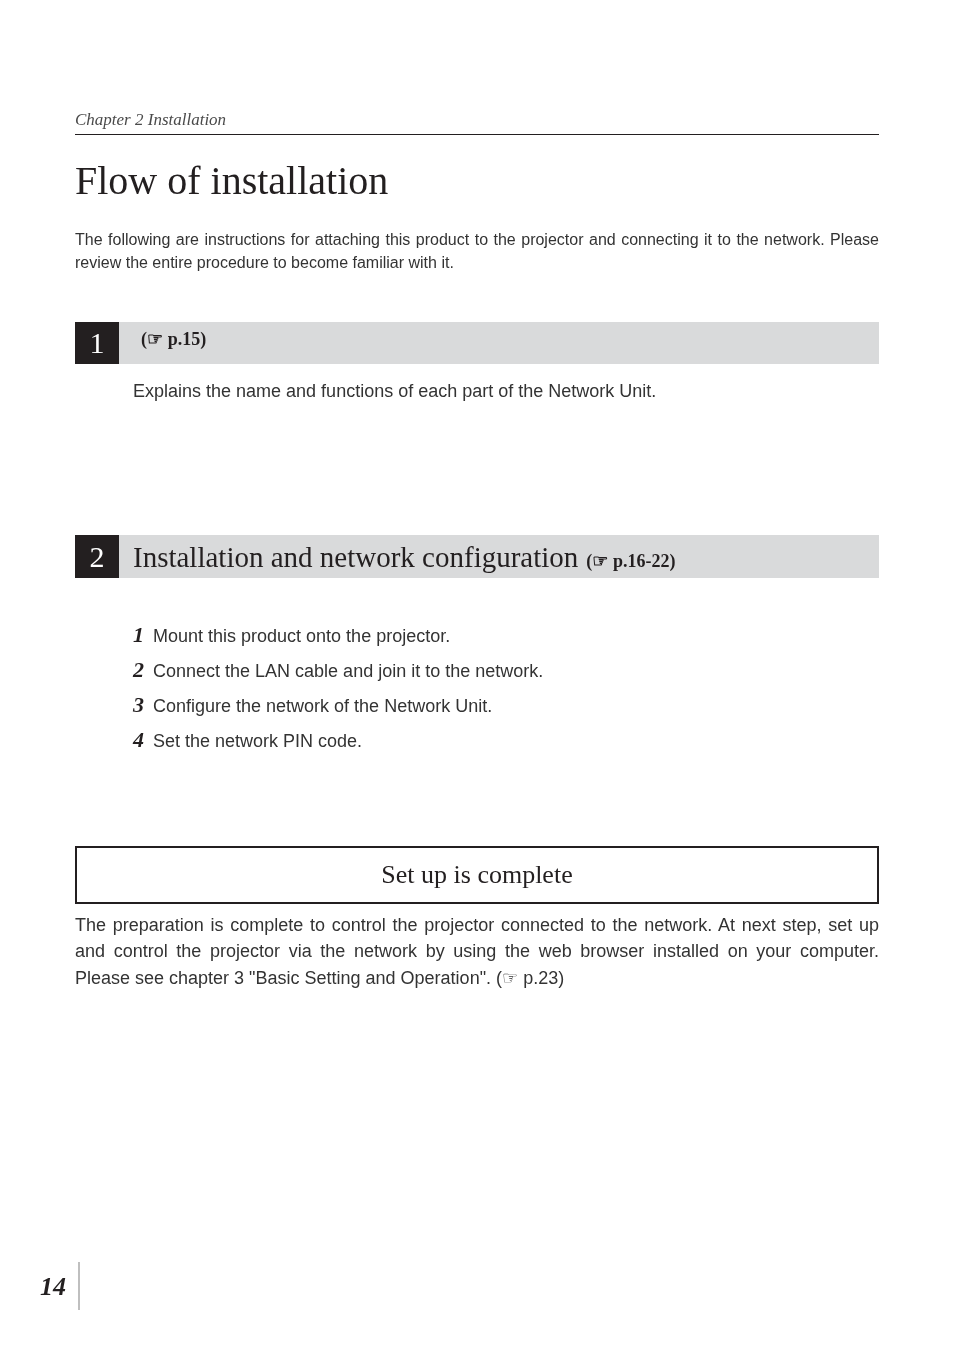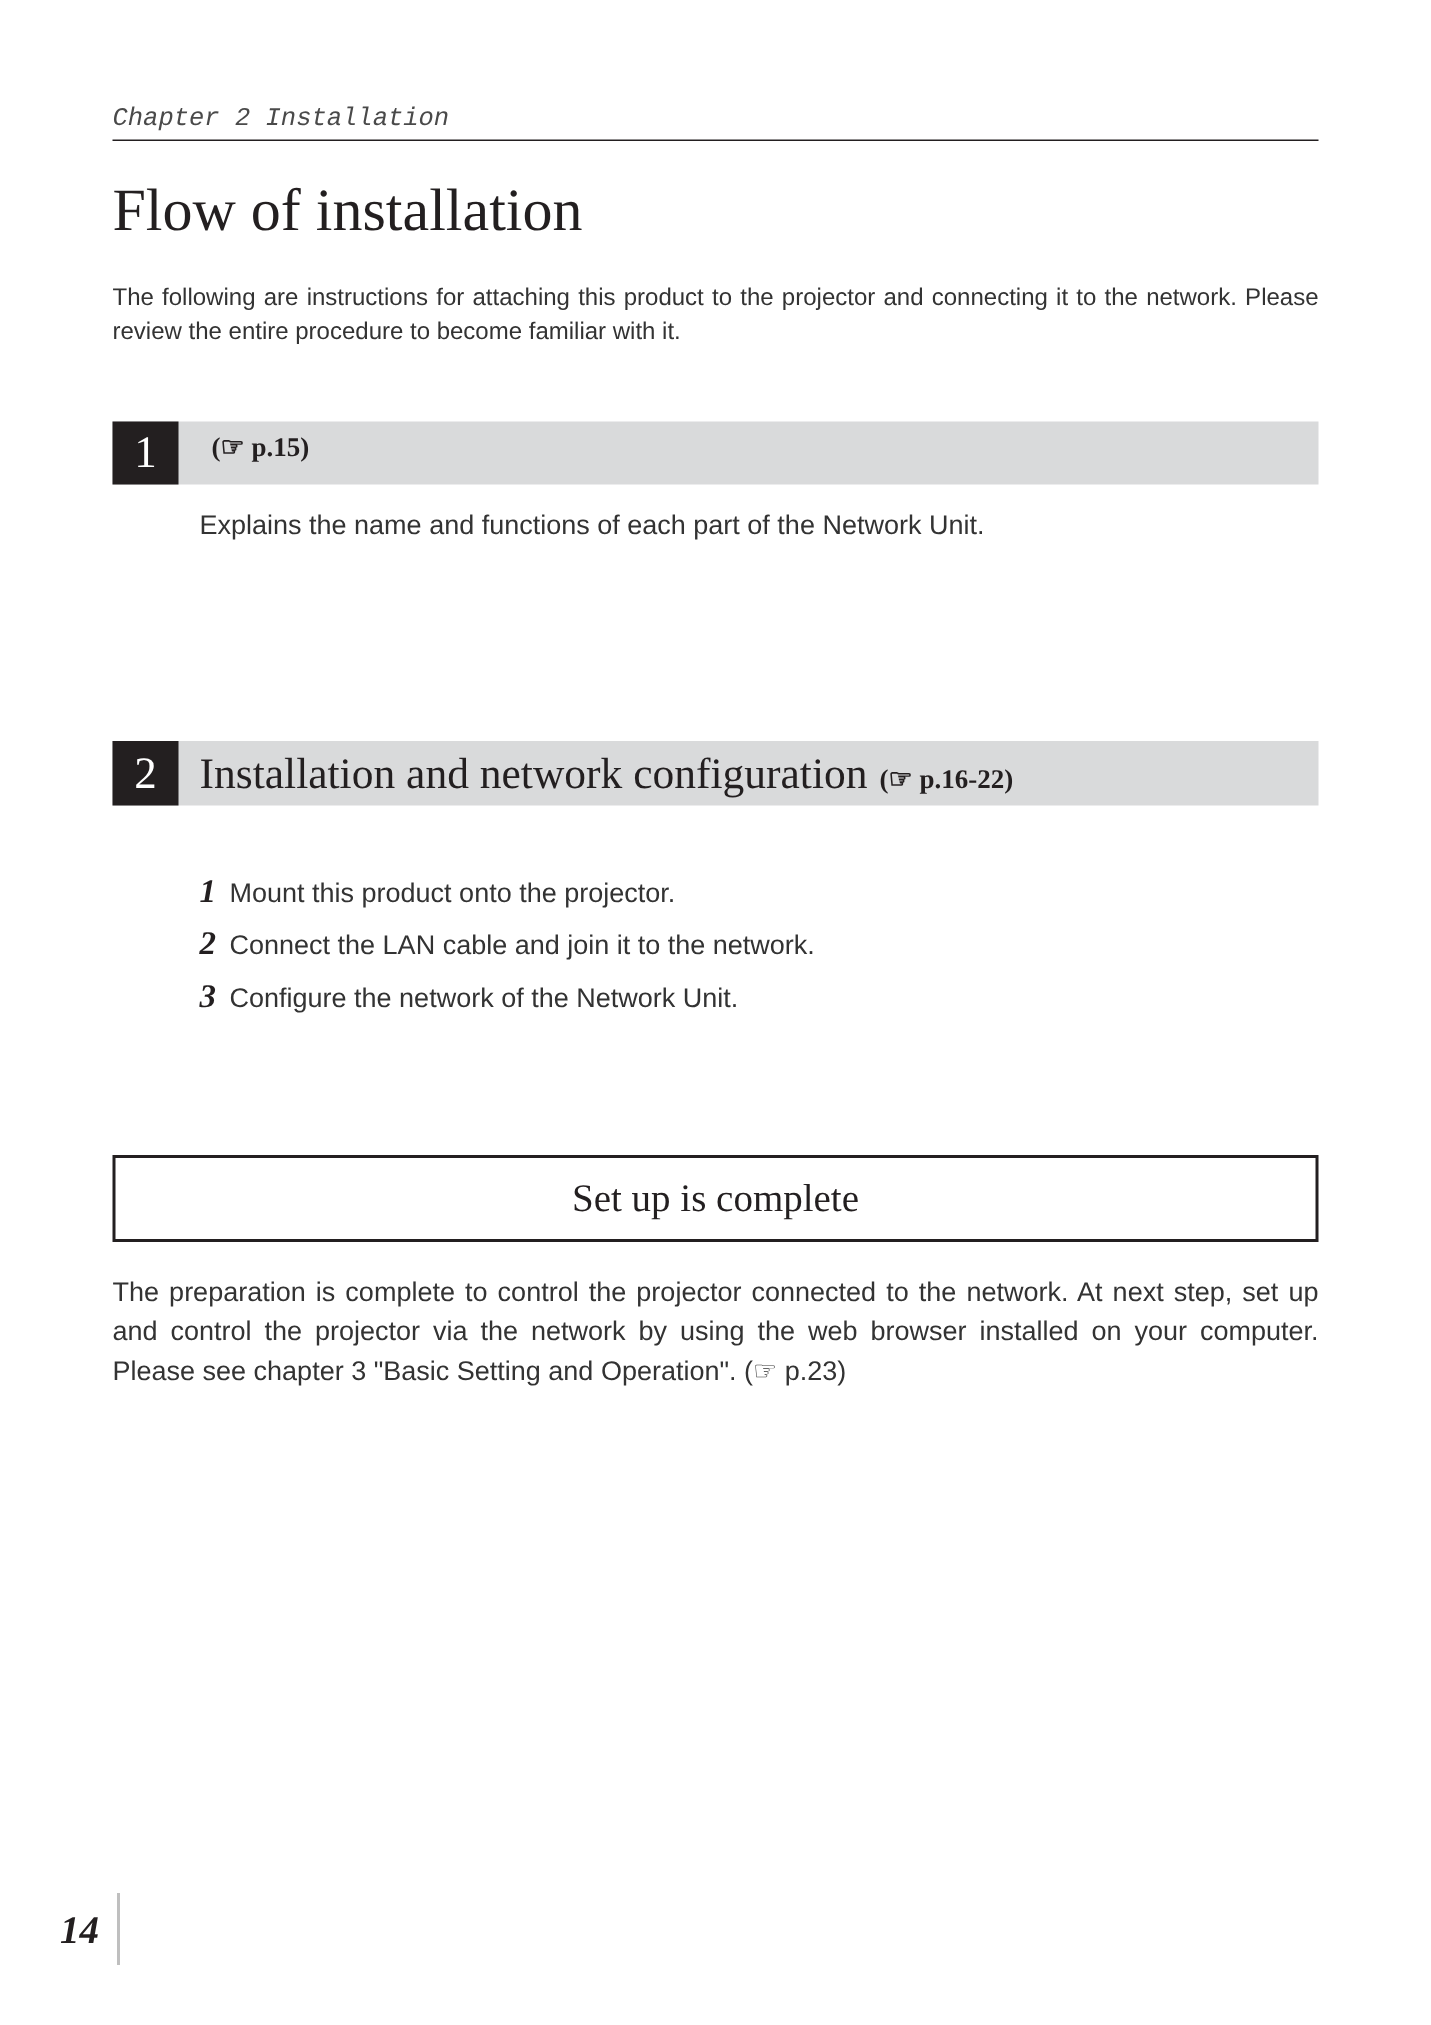--- a/index.html
+++ b/index.html
@@ -11,26 +11,27 @@
       width: 954px;
       height: 1350px;
       background: #fff;
       font-family: "Helvetica Neue", Arial, sans-serif;
       color: #231f20;
       position: relative;
       padding: 70px 75px 0 75px;
     }
     .running-header {
       font-style: italic;
-      font-family: Liberation Mono, monospace;
+      font-family: Liberation Serif, serif;
       font-size: 17px;
       color: #4a4a4a;
       border-bottom: 1.5px solid #231f20;
       padding-bottom: 4px;
       margin-bottom: 22px;
+      margin-top: 40px;
     }
     .page-title {
       font-family: "Palatino Linotype", Palatino, Georgia, serif;
       font-size: 40px;
       font-weight: normal;
       margin-bottom: 24px;
       color: #231f20;
     }
     .intro-text {
       font-size: 16px;
@@ -99,21 +100,21 @@
     }
     .section-2-body {
       margin-bottom: 90px;
     }
     .complete-box {
       border: 2px solid #231f20;
       padding: 12px 0;
       text-align: center;
       font-family: "Palatino Linotype", Palatino, Georgia, serif;
       font-size: 26px;
-      margin-bottom: 20px;
+      margin-bottom: 8px;
       color: #231f20;
     }
     .closing-text {
       font-size: 18px;
       line-height: 1.45;
       text-align: justify;
       color: #333;
     }
     .page-number {
       position: absolute;
@@ -156,20 +157,21 @@
   <div class="section-title">
     <span>Installation and network configuration</span>
     <span class="section-pageref">(☞ p.16-22)</span>
   </div>
 </div>
 <div class="section-body section-2-body">
   <ul class="step-list">
     <li><span class="step-num">1</span><span> Mount this product onto the projector.</span></li>
     <li><span class="step-num">2</span><span> Connect the LAN cable and join it to the network.</span></li>
     <li><span class="step-num">3</span><span> Configure the network of the Network Unit.</span></li>
+    <li><span class="step-num">4</span><span> Set the network PIN code.</span></li>
   </ul>
 </div>
 
 <div class="complete-box">Set up is complete</div>
 
 <p class="closing-text">The preparation is complete to control the projector connected to the network. At next step, set up and control the projector via the network by using the web browser installed on your computer. Please see chapter 3 "Basic Setting and Operation". (☞ p.23)</p>
 
 <div class="page-number">14</div>
 <div class="page-rule"></div>
 

